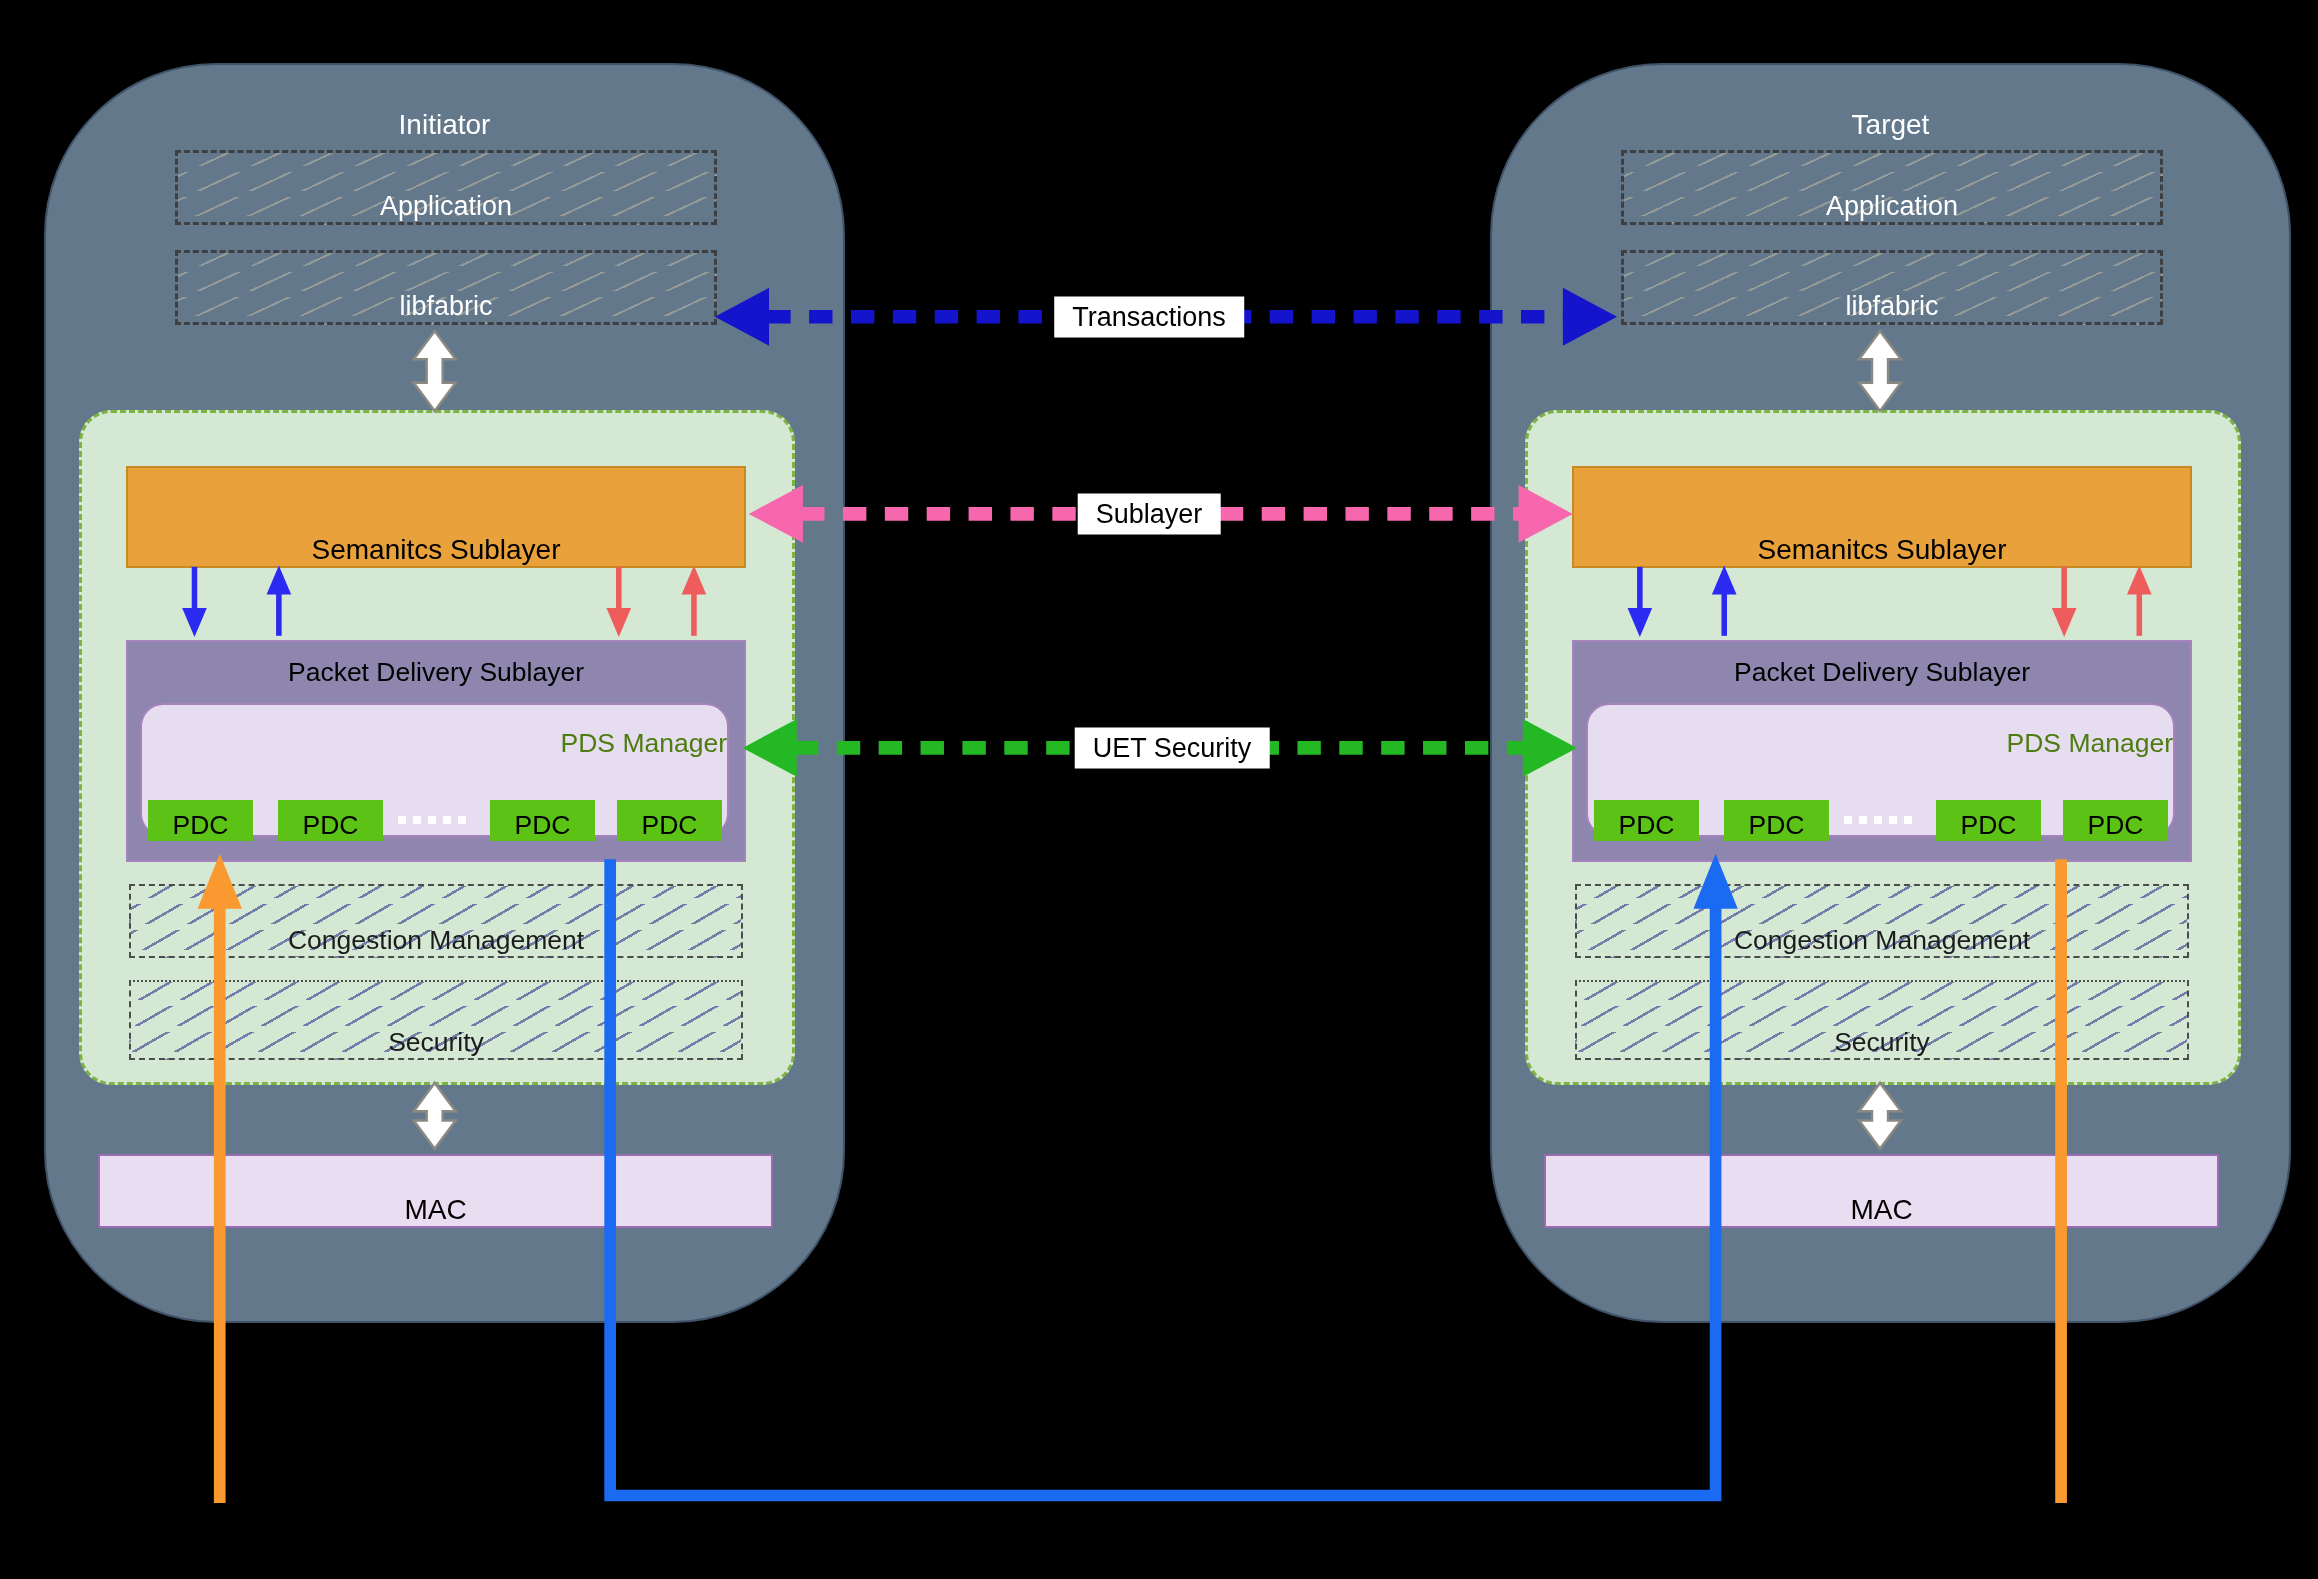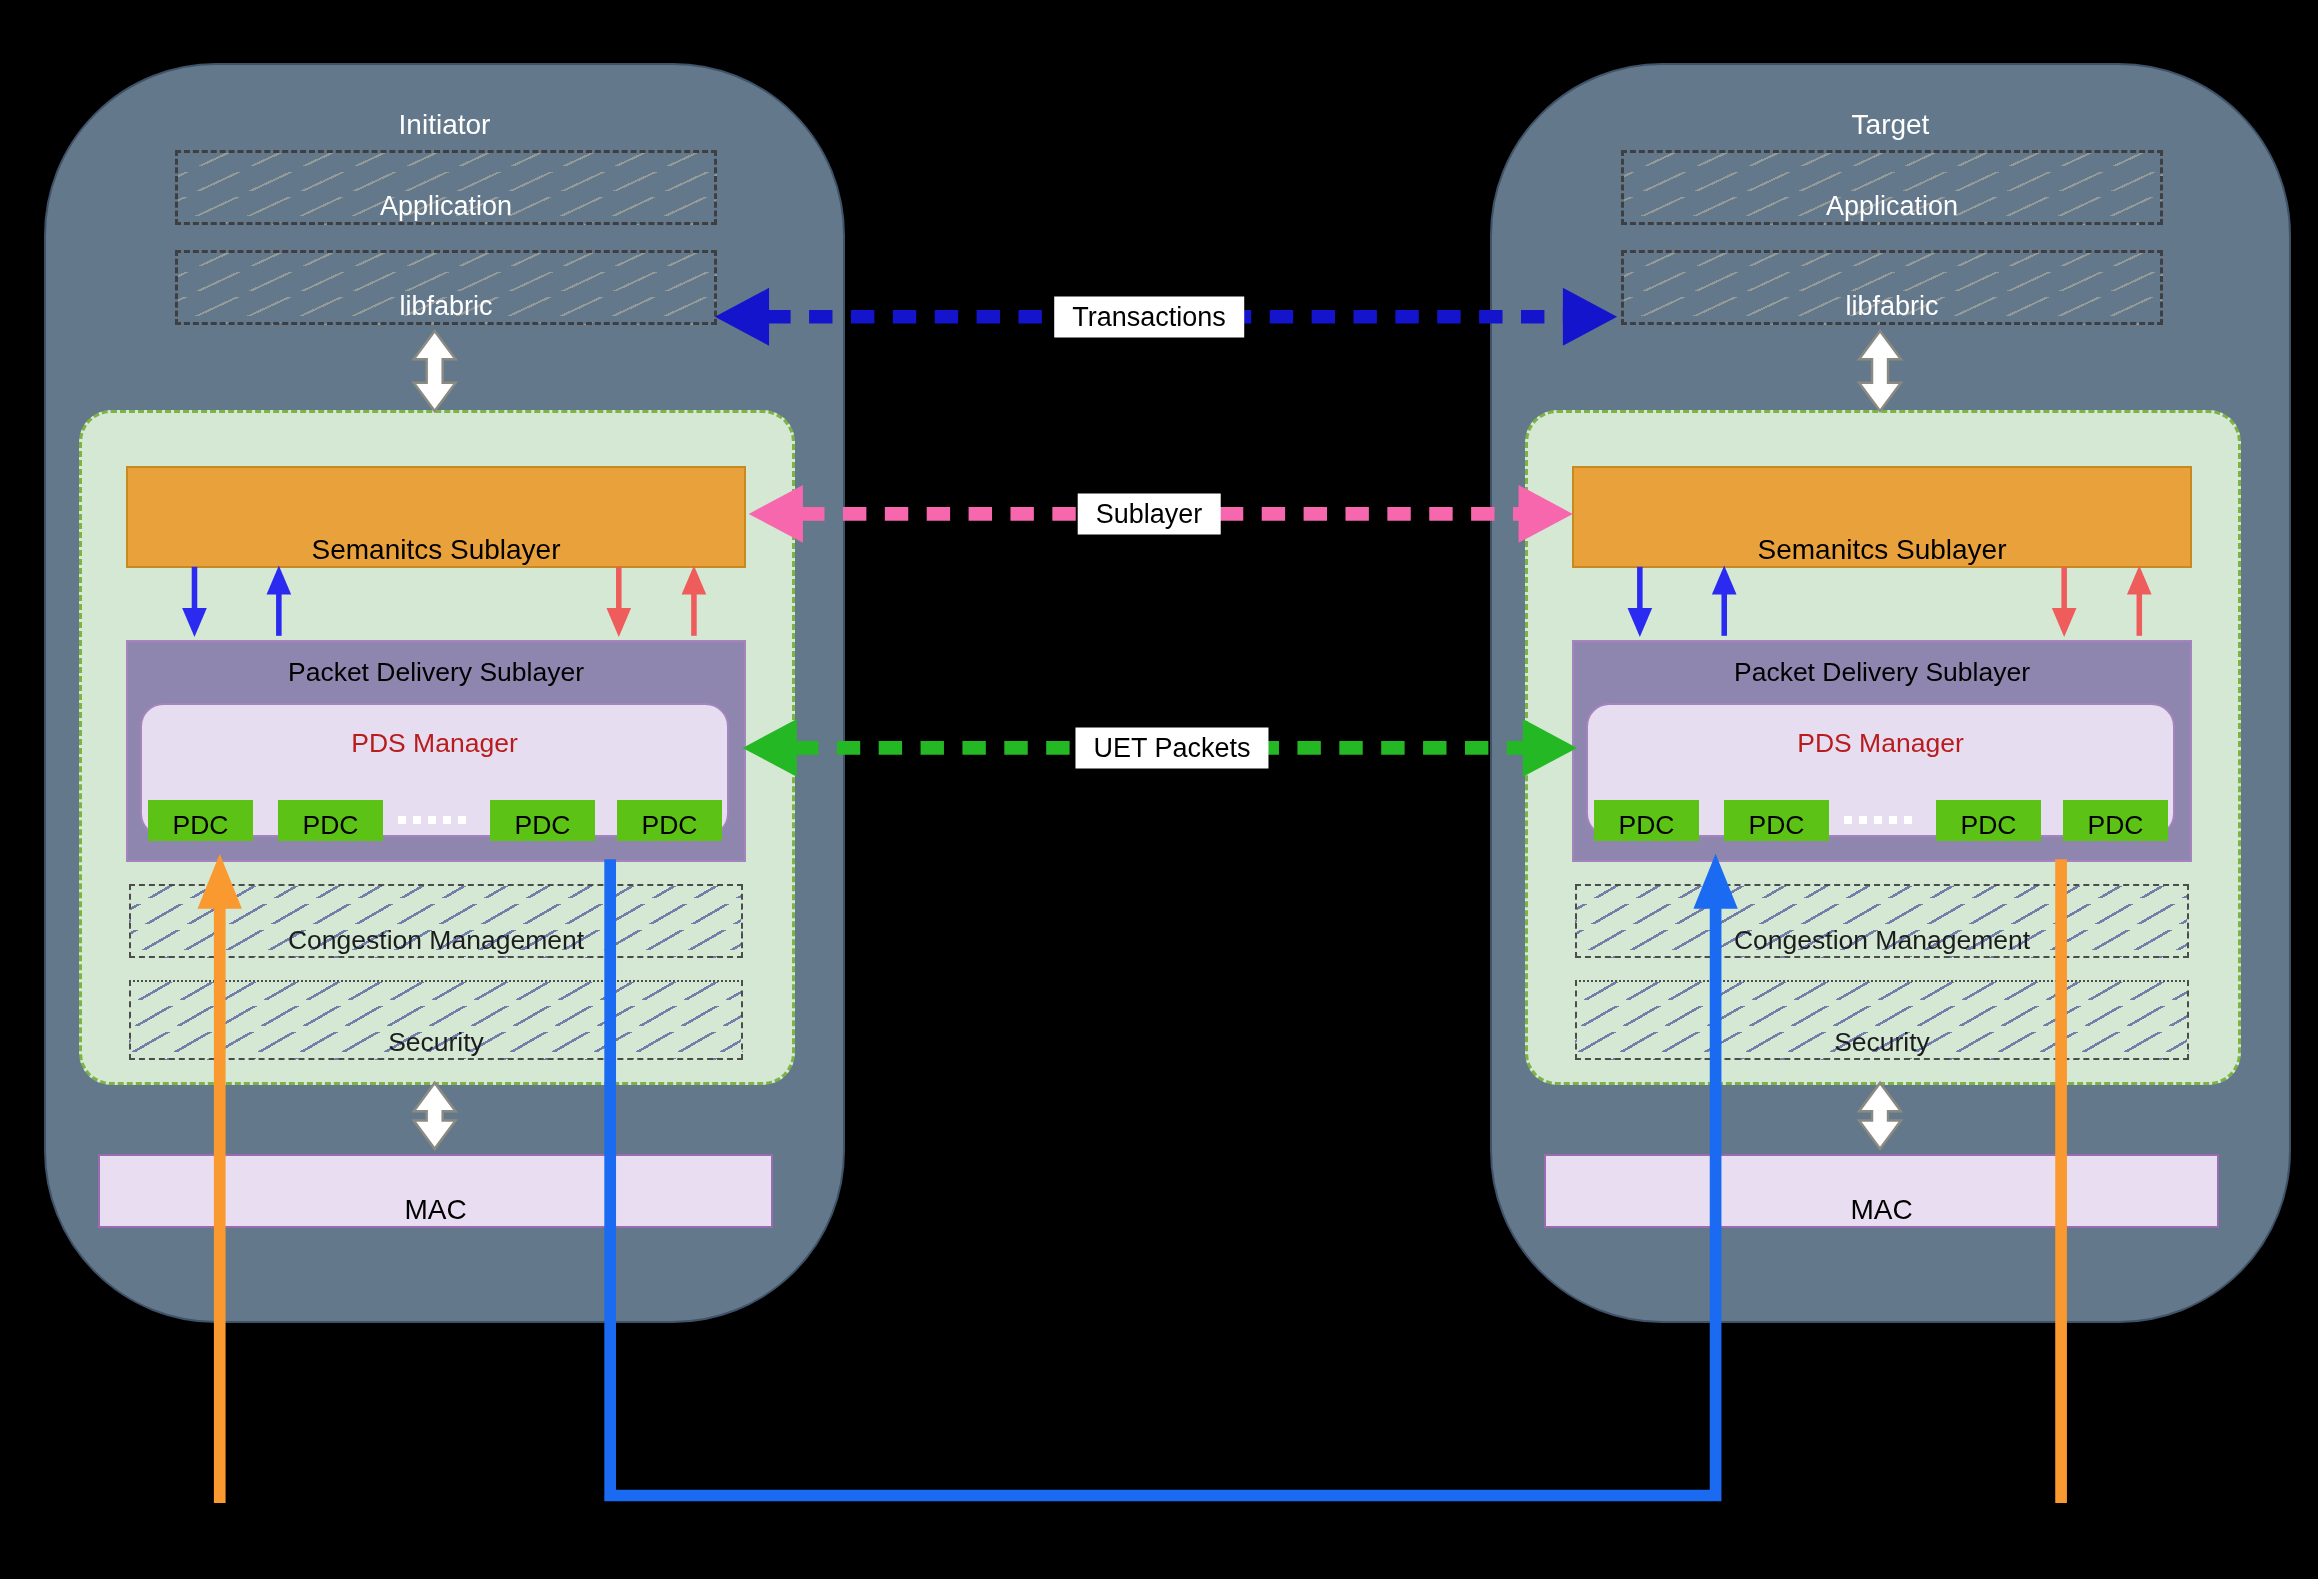--- a/index.html
+++ b/index.html
@@ -38,21 +38,21 @@
 
   .sem-box{position:absolute;left:80px;top:401px;width:620px;height:102px;background:var(--orange_fill);
         border:2.5px solid var(--orange_border);box-sizing:border-box;font-size:28px;color:#000;}
 
   .pds-box{position:absolute;left:80px;top:575px;width:620px;height:222px;background:var(--purple_fill);
         border:2.5px solid var(--purple_border);box-sizing:border-box;}
   .pds-label{position:absolute;top:15px;left:0;right:0;text-align:center;font-size:26.5px;color:#000;}
 
   .pdsm-box{position:absolute;left:94px;top:638px;width:589px;height:134px;background:var(--pdsm_fill);
         border:2.5px solid var(--pdsm_border);border-radius:23.4px;box-sizing:border-box;}
-  .pdsm-label{position:absolute;top:23.4px;left:0;right:0;text-align:center;font-size:26.5px;color:#b91c1c;}
+  .pdsm-label{position:absolute;top:23.4px;left:0;right:0;text-align:right;font-size:26.5px;color:#4d7c0f;}
 
   .pdc{position:absolute;top:735px;width:105px;height:41px;background:var(--pdc_fill);
         color:#000;font-size:26.5px;}
   .pdc--1{left:102px;} .pdc--2{left:232px;} .pdc--3{left:444px;} .pdc--4{left:571px;}
   .pdc-dots{position:absolute;left:352px;top:751px;width:73px;height:8px;
         background:repeating-linear-gradient(90deg,#fff 0 8px,transparent 8px 15px);}
 
   .hatch-box{position:absolute;left:83px;width:614px;border:2.5px dashed #4c4c4c;box-sizing:border-box;
         color:var(--text_dark);font-size:26.5px;
         background-image:repeating-linear-gradient(0deg,var(--green_fill) 0 6.2px,transparent 6.2px 26px),
@@ -222,16 +222,16 @@
     </g>
 
     <g>
       <polyline points="3346,1324 3346,2481 356,2481 356,1400" fill="none" style="stroke:var(--route_orange)" stroke-width="19" stroke-linejoin="miter"></polyline>
       <polygon points="356,1315 320,1404 392,1404" style="fill:var(--route_orange)"></polygon>
     </g>
   </svg>
 
   <div class="mid-label lbl-trans">Transactions</div>
   <div class="mid-label lbl-msg">Sublayer</div>
-  <div class="mid-label lbl-uet">UET Packets</div>
+  <div class="mid-label lbl-uet">UET Security</div>
 
 </div>
 
 
 </body></html>

